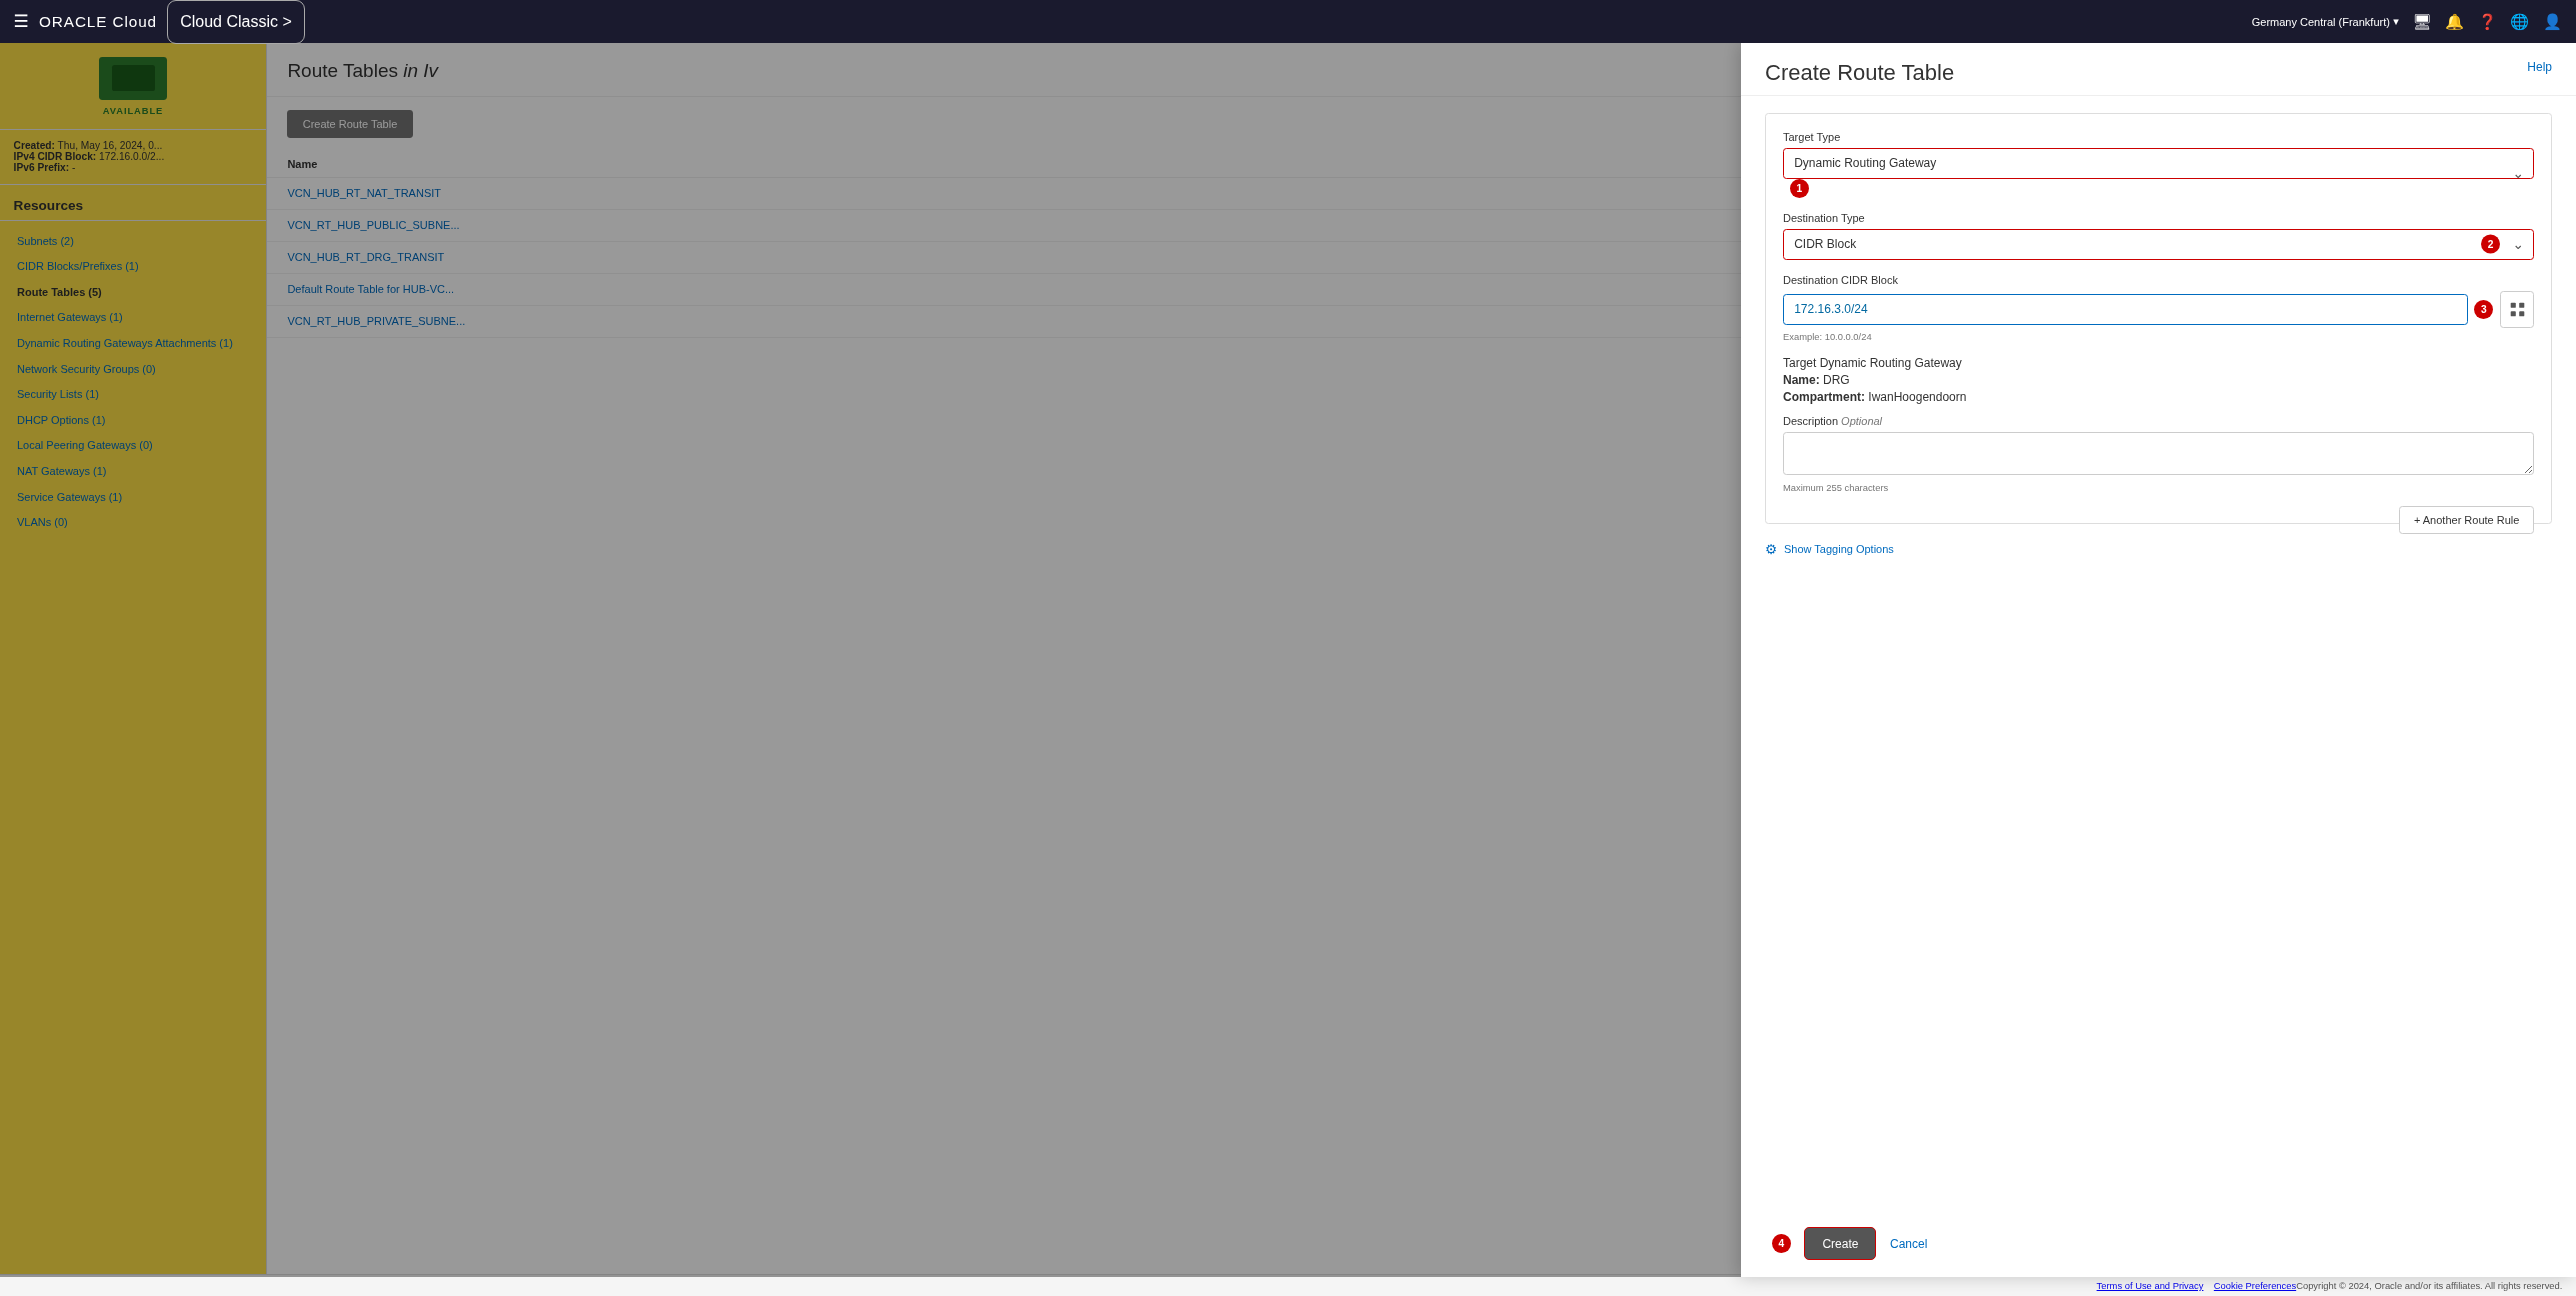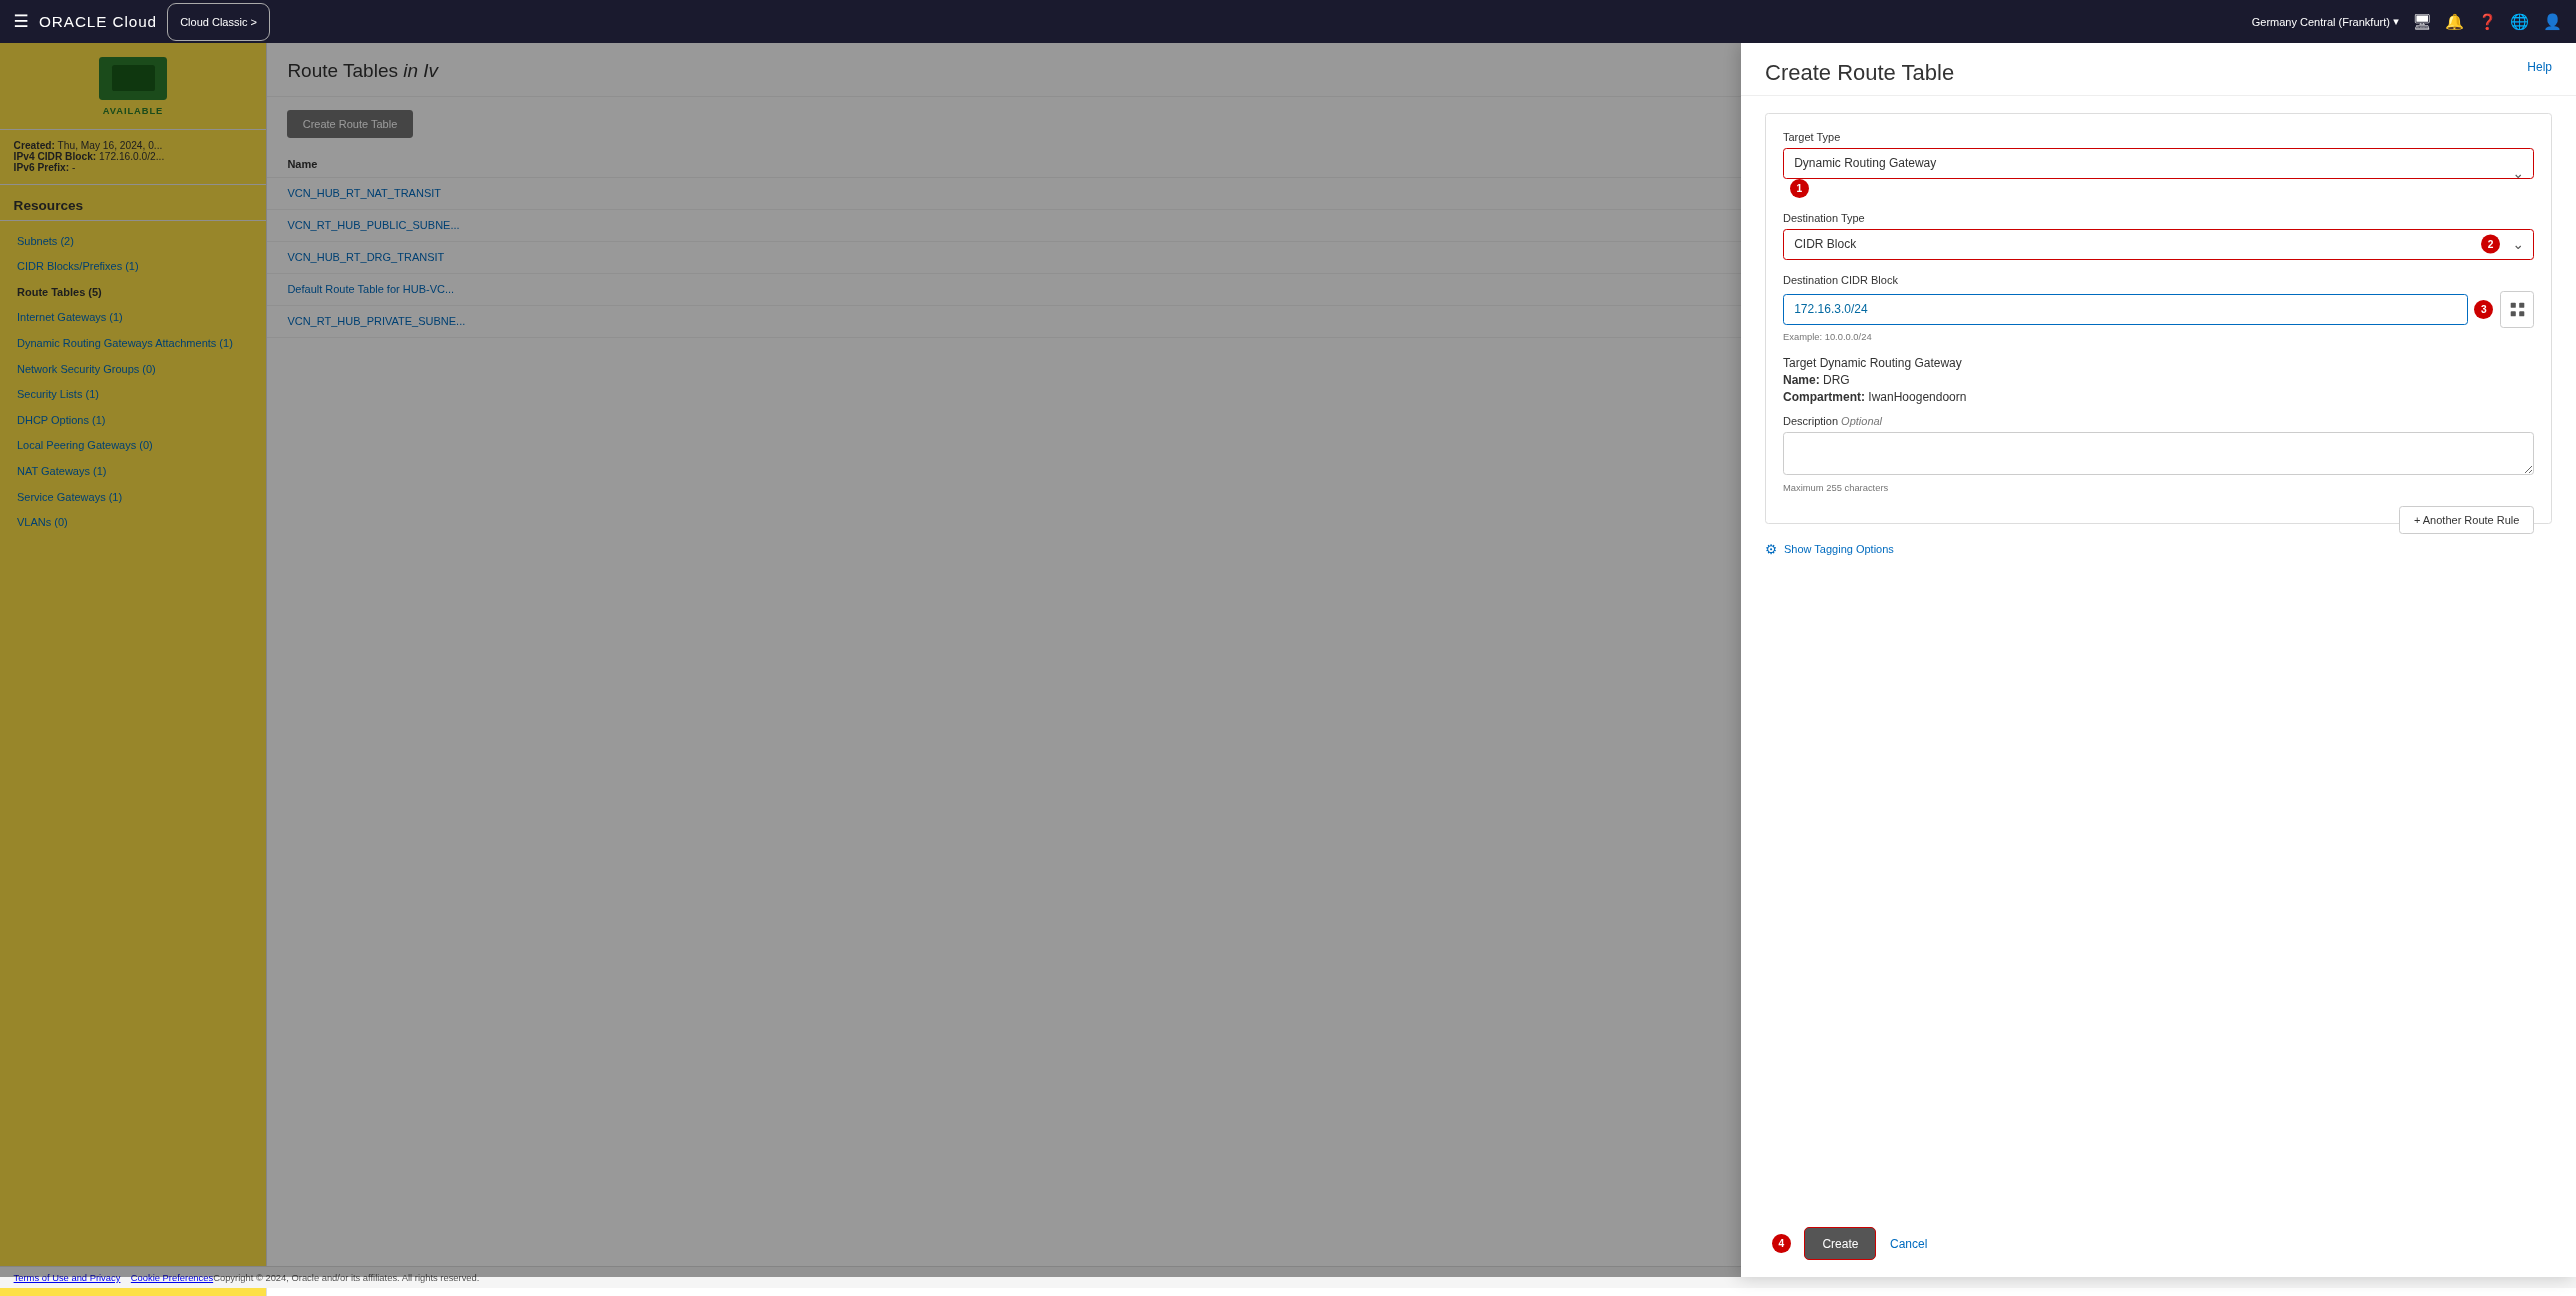--- a/index.html
+++ b/index.html
@@ -19,21 +19,21 @@
     }
     .hamburger { color: white; font-size: 17px; cursor: pointer; }
     .oracle-logo { color: white; font-size: 15.3px; font-weight: 300; letter-spacing: 0.9px; }
     .cloud-classic-btn {
       border: 0.9px solid #aaa;
       color: white;
       background: transparent;
       padding: 12px 12px;
       border-radius: 9px;
       cursor: pointer;
-      font-size: 11px;
+      font-size: 16px;
       white-space: nowrap;
     }
     .search-bar {
       flex: 1;
       max-width: 528px;
       background: #2d2d4e;
       border: 0.9px solid #555;
       border-radius: 3.4px;
       padding: 6px 10.2px;
       color: #ccc;
@@ -159,28 +159,28 @@
     }
     .table-row a {
       color: #006bbf;
       text-decoration: none;
       font-size: 11px;
     }
 
     
     .footer {
       position: fixed;
-      bottom: 8px; left: 0; right: 0;
+      bottom: 0; left: 0; right: 0;
       background: #f5f5f5;
       border-top: 0.9px solid #ddd;
       padding: 5.1px 13.6px;
       font-size: 9.4px;
       color: #555;
       display: flex;
-      justify-content: flex-start;
+      justify-content: flex-end;
     }
 
     
     .modal-overlay {
       position: fixed;
       top: 43px; left: 0; right: 0; bottom: 19px;
       background: rgba(0,0,0,0.4);
       z-index: 50;
       display: flex;
       align-items: stretch;

